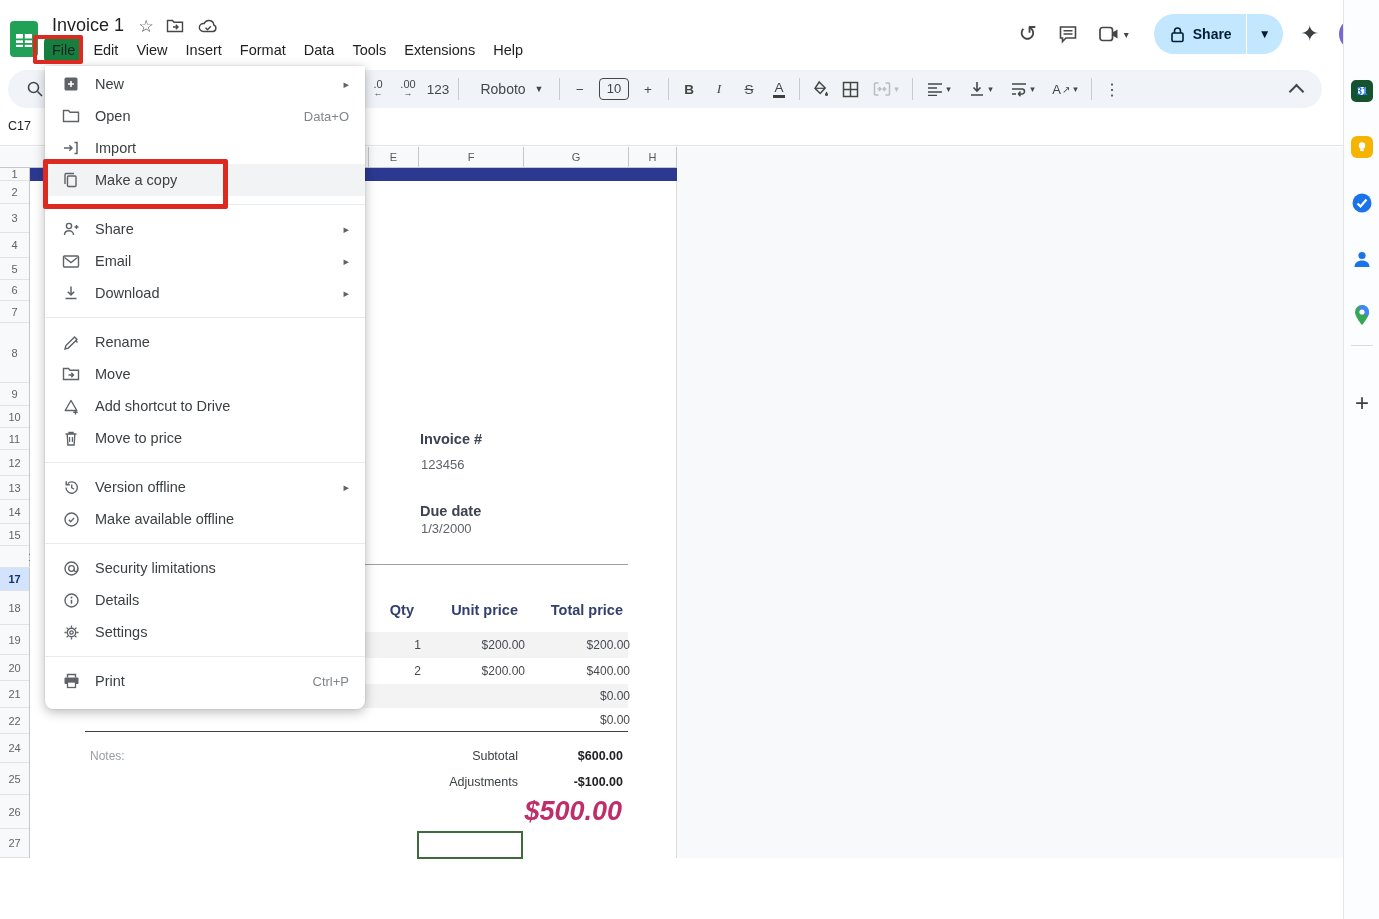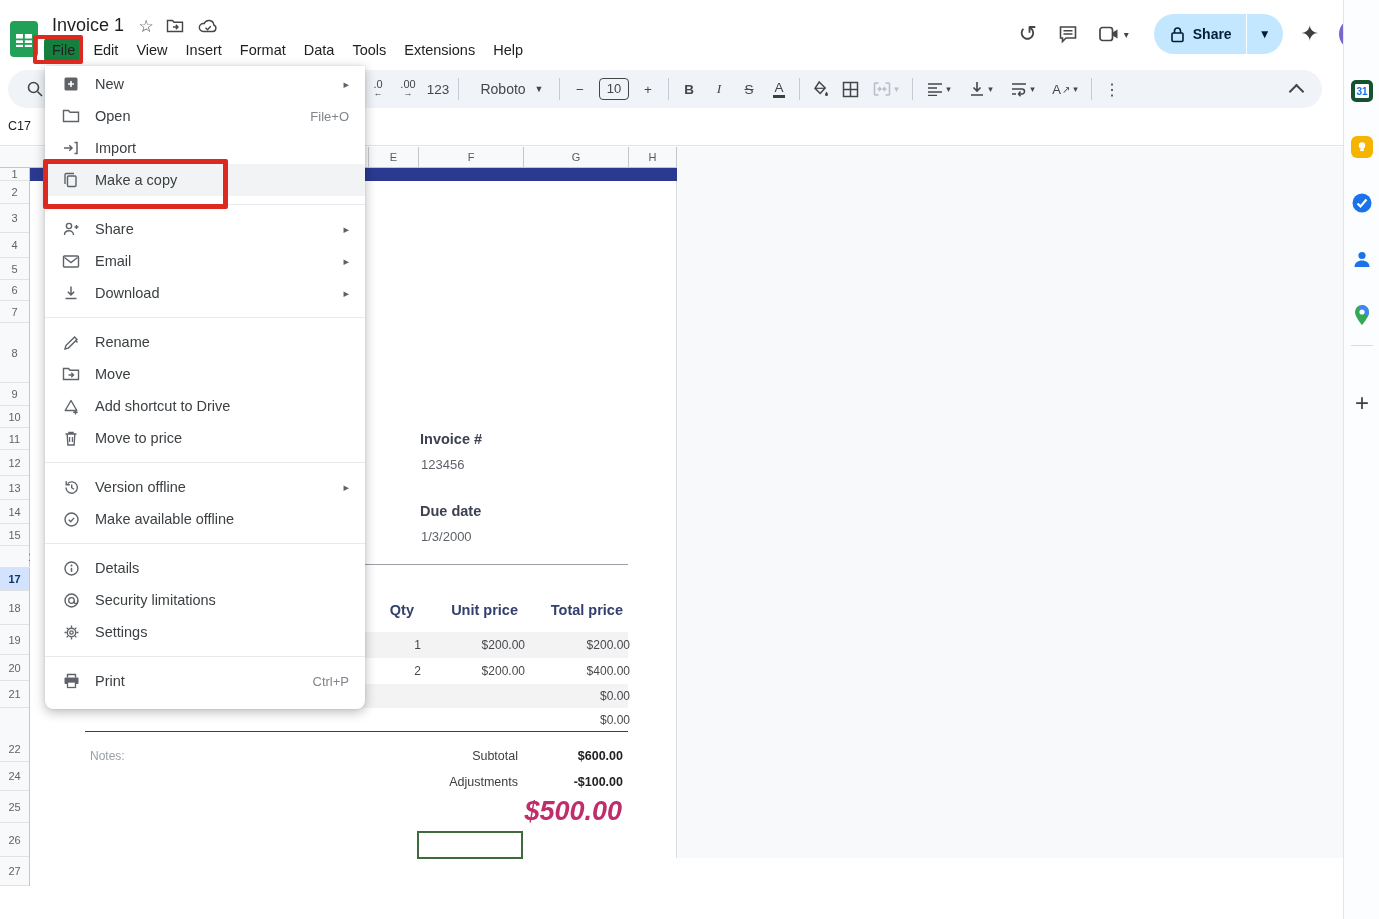--- a/index.html
+++ b/index.html
@@ -85,21 +85,21 @@
 
   
   .bottombar { position:absolute; left:0; top:858px; width:1343px; height:61px; background:#f8f9fa; display:flex; align-items:center; z-index:3; }
   .add-link { margin-left:62px; color:#0b57d0; font-size:14.5px; }
   .rows-input { margin-left:32px; width:56px; height:33px; border:1px solid #747775; border-radius:6px; background:#f8f9fa; text-align:center; font-size:14.5px; color:#202124; font-family:"Liberation Sans",sans-serif; }
   .more-rows { margin-left:14px; font-size:14.5px; color:#3c4043; }
 
   
   .sidepanel { position:absolute; left:1343px; top:0; width:36px; height:919px; background:#fbfdfe; border-left:1px solid #e3e5e8; z-index:7; }
   .sp-ic { position:absolute; left:7px; width:22px; height:22px; display:flex; align-items:center; justify-content:center; }
-  .sp-cal { border:4px solid #14532d; border-radius:5px; color:#1a73e8; font-size:10px; font-weight:bold; background:#fff; }
+  .sp-cal { border:7px solid #14532d; border-radius:5px; color:#1a73e8; font-size:10px; font-weight:bold; background:#fff; }
   .sp-keep { background:#f5b400; border-radius:6px; }
   .sp-sep { position:absolute; left:7px; width:22px; height:1px; background:#dadce0; }
   .sp-plus { font-size:24px; color:#3c4043; font-weight:300; }
   svg { display:block; }
 </style>
 </head>
 <body>
 
 <div class="app">
 
@@ -291,34 +291,34 @@
       <div class="g-cell" style="height: 26px;">12</div>
       <div class="g-cell" style="height: 24px;">13</div>
       <div class="g-cell" style="height: 24px;">14</div>
       <div class="g-cell" style="height: 22px;">15</div>
       <div class="g-cell" style="height: 22px; padding-left: 34px;">16</div>
       <div class="g-cell sel" style="height: 23px;">17</div>
       <div class="g-cell" style="height: 34px;">18</div>
       <div class="g-cell" style="height: 30px;">19</div>
       <div class="g-cell" style="height: 26px;">20</div>
       <div class="g-cell" style="height: 27px;">21</div>
-      <div class="g-cell" style="height: 26px; margin-top: 28px;">22</div>
+      <div class="g-cell" style="height: 26px;">22</div>
       <div class="g-cell" style="height: 29px;">24</div>
       <div class="g-cell" style="height: 32px;">25</div>
       <div class="g-cell" style="height: 34px;">26</div>
       <div class="g-cell" style="height: 29px;">27</div>
     </div>
 
   <div class="sheet">
     <div class="band-navy" style="background: rgb(43, 57, 144);"></div>
 
     <div class="inv-label" style="left:390px; top:263px;">Invoice #</div>
     <div class="inv-value" style="left:391px; top:289px;">123456</div>
     <div class="inv-label" style="left:390px; top:335px;">Due date</div>
-    <div class="inv-value" style="left:391px; top:361px;">1/3/2000</div>
+    <div class="inv-value" style="left:391px; top:353px;">1/3/2000</div>
 
     <div class="inv-divider" style="top:396px;"></div>
 
     <div class="th-cell" style="top: 434px; right: 262px; color: rgb(51, 64, 109);">Qty</div>
     <div class="th-cell" style="top: 434px; right: 158px; color: rgb(51, 64, 109);">Unit price</div>
     <div class="th-cell" style="top: 434px; right: 53px; color: rgb(51, 64, 109);">Total price</div>
 
     <div id="table-rows">
         <div class="trow" style="top: 464px; height: 26px; background: rgb(243, 243, 243);">
           <span style="right: 207px;">1</span>
@@ -366,21 +366,21 @@
       <span class="mi-label">New</span>
         <span class="mi-arrow">▸</span>
     </div>
     <div class="mi">
       <span class="mi-ic">
           <svg width="18" height="16" viewBox="0 0 18 16">
             <path d="M1.5 2.5h5l1.5 1.8h8.5v9.2h-15z" fill="none" stroke="#5f6368" stroke-width="1.4"></path>
           </svg>
         </span>
       <span class="mi-label">Open</span>
-        <span class="mi-short">File+O</span>
+        <span class="mi-short">Data+O</span>
     </div>
     <div class="mi">
       <span class="mi-ic">
           <svg width="18" height="16" viewBox="0 0 18 16">
             <path d="M2 8h8M7.3 5.3L10 8l-2.7 2.7M12.5 2.5H15v11h-2.5" fill="none" stroke="#5f6368" stroke-width="1.5"></path>
           </svg>
         </span>
       <span class="mi-label">Import</span>
     </div>
     <div class="mi hover">
@@ -479,35 +479,35 @@
             <path d="M5.8 8.8l1.9 1.9 3.4-3.8" fill="none" stroke="#5f6368" stroke-width="1.4"></path>
           </svg>
         </span>
       <span class="mi-label">Make available offline</span>
     </div>
     <div class="msep"></div>
     <div class="mi">
       <span class="mi-ic">
           <svg width="17" height="17" viewBox="0 0 17 17">
             <circle cx="8.5" cy="8.5" r="6.5" fill="none" stroke="#5f6368" stroke-width="1.4"></circle>
+            <circle cx="8.5" cy="8.5" r="2.8" fill="none" stroke="#5f6368" stroke-width="1.3"></circle>
+            <path d="M11.3 8.5v1.6a1.6 1.6 0 0 0 3.2 0V8.5" fill="none" stroke="#5f6368" stroke-width="1.3"></path>
+          </svg>
+        </span>
+      <span class="mi-label">Security limitations</span>
+    </div>
+    <div class="mi">
+      <span class="mi-ic">
+          <svg width="17" height="17" viewBox="0 0 17 17">
+            <circle cx="8.5" cy="8.5" r="6.5" fill="none" stroke="#5f6368" stroke-width="1.4"></circle>
             <path d="M8.5 7.8v4" stroke="#5f6368" stroke-width="1.5"></path>
             <circle cx="8.5" cy="5.4" r="1" fill="#5f6368"></circle>
           </svg>
         </span>
       <span class="mi-label">Details</span>
-    </div>
-    <div class="mi">
-      <span class="mi-ic">
-          <svg width="17" height="17" viewBox="0 0 17 17">
-            <circle cx="8.5" cy="8.5" r="6.5" fill="none" stroke="#5f6368" stroke-width="1.4"></circle>
-            <circle cx="8.5" cy="8.5" r="2.8" fill="none" stroke="#5f6368" stroke-width="1.3"></circle>
-            <path d="M11.3 8.5v1.6a1.6 1.6 0 0 0 3.2 0V8.5" fill="none" stroke="#5f6368" stroke-width="1.3"></path>
-          </svg>
-        </span>
-      <span class="mi-label">Security limitations</span>
     </div>
     <div class="mi">
       <span class="mi-ic">
           <svg width="17" height="17" viewBox="0 0 17 17">
             <circle cx="8.5" cy="8.5" r="4.2" fill="none" stroke="#5f6368" stroke-width="1.4"></circle>
             <circle cx="8.5" cy="8.5" r="1.7" fill="none" stroke="#5f6368" stroke-width="1.3"></circle>
             <path d="M8.5 1.5v2.2M8.5 13.3v2.2M1.5 8.5h2.2M13.3 8.5h2.2M3.6 3.6l1.5 1.5M11.9 11.9l1.5 1.5M13.4 3.6l-1.5 1.5M5.1 11.9l-1.5 1.5" stroke="#5f6368" stroke-width="1.3"></path>
           </svg>
         </span>
       <span class="mi-label">Settings</span>

